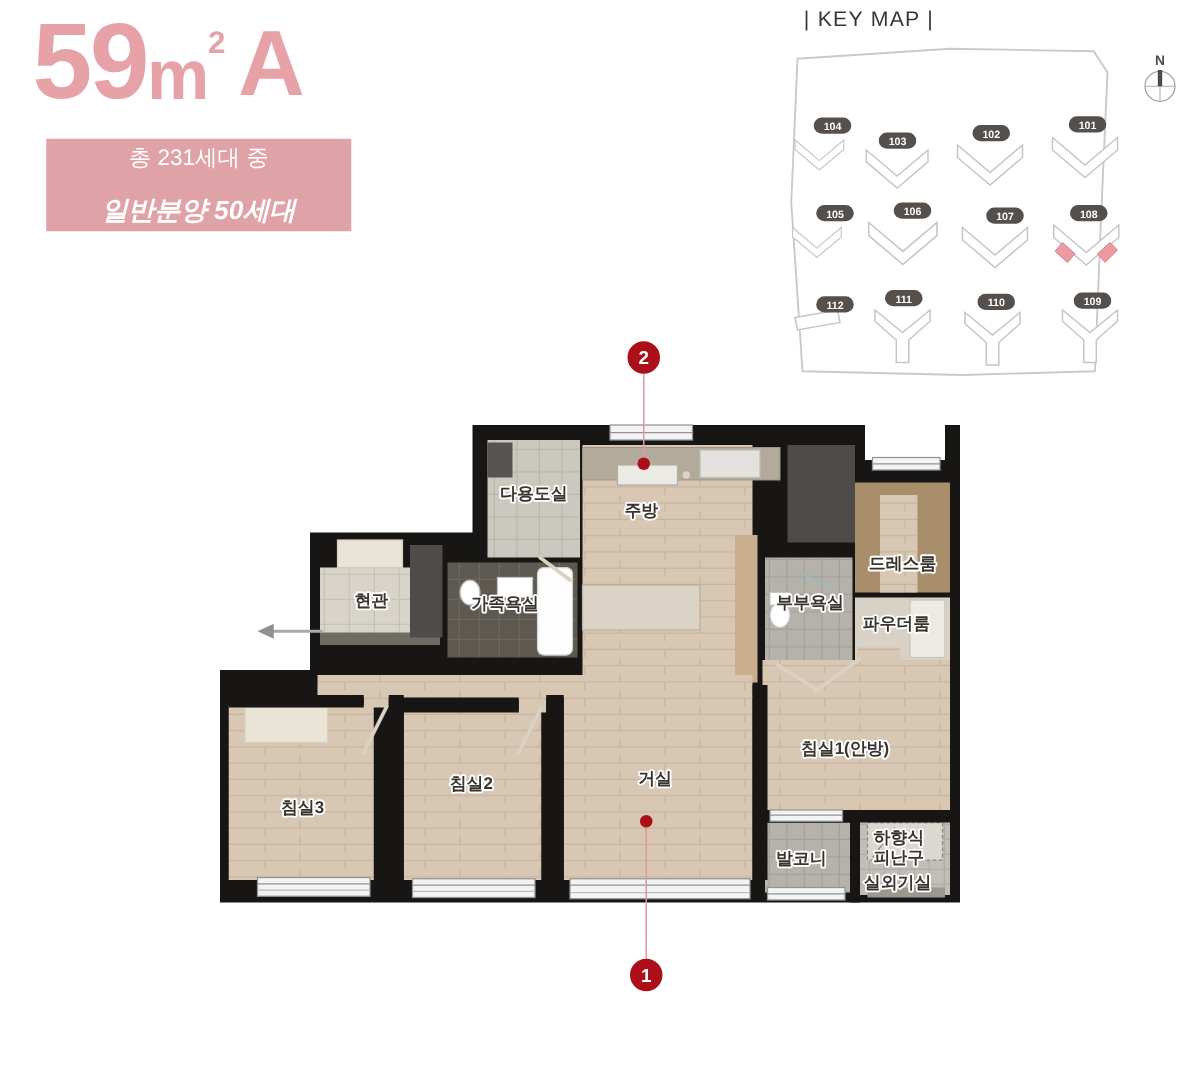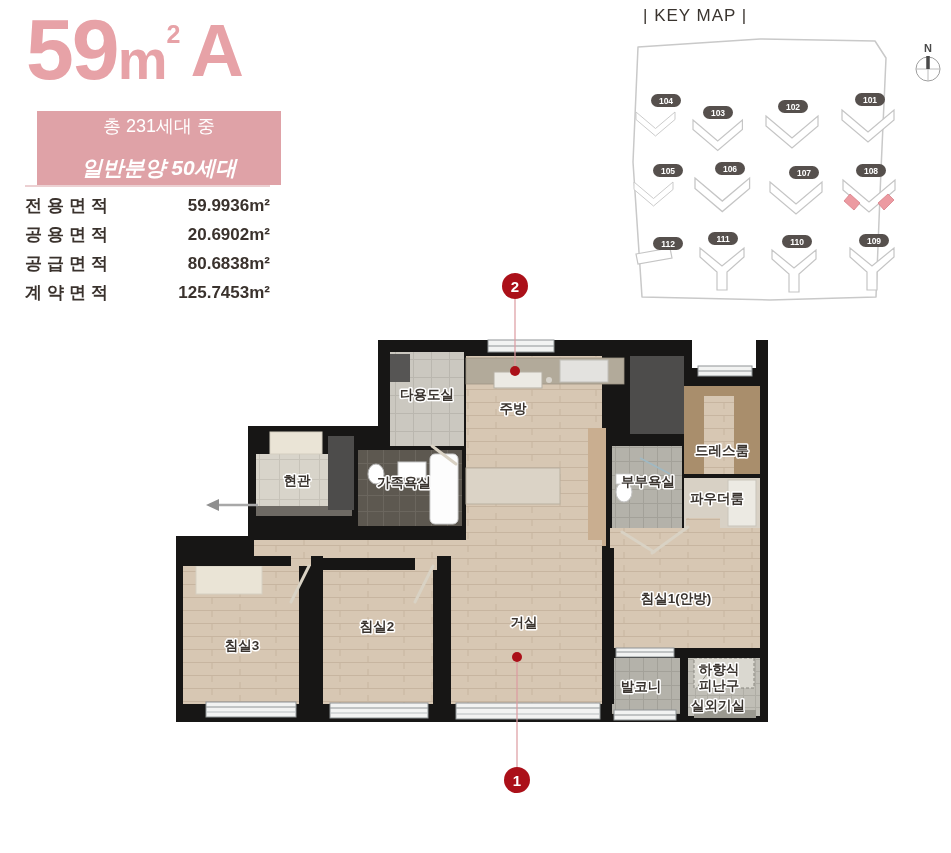--- a/index.html
+++ b/index.html
@@ -44,38 +44,20 @@
     <span class="bt-unit">m</span>
     <span class="bt-sup">2</span>
     <span class="bt-type">A</span>
   </div>
 
   <div class="info-badge">
     <div class="ib-line1">총 231세대 중</div>
     <div class="ib-line2">일반분양 50세대</div>
   </div>
 
-  <div class="area-table">
-    <div class="area-row">
-      <span class="area-label">전용면적</span>
-      <span class="area-value">59.9936m²</span>
-    </div>
-    <div class="area-row">
-      <span class="area-label">공용면적</span>
-      <span class="area-value">20.6902m²</span>
-    </div>
-    <div class="area-row">
-      <span class="area-label">공급면적</span>
-      <span class="area-value">80.6838m²</span>
-    </div>
-    <div class="area-row">
-      <span class="area-label">계약면적</span>
-      <span class="area-value">125.7453m²</span>
-    </div>
-  </div>
 
   <div class="keymap-title">| KEY MAP |</div>
 
   <svg class="keymap-svg" viewBox="620 28 331 278">
     <defs>
       <path id="bldgV" d="M0,0 L26,22 L52,0 L52,10 L26,32 L0,10 Z"></path>
       <path id="bldgY" d="M0,0 L22,18 L44,0 L44,9 L27,24 L27,42 L17,42 L17,24 L0,9 Z"></path>
     </defs>
 
     <path d="M638,47 L760,39 L875,41 L886,58 L881,170 L876,297 L770,300 L642,297 L633,162 Z" fill="#ffffff" stroke="#c9c9c9" stroke-width="1.5" stroke-linejoin="round"></path>

